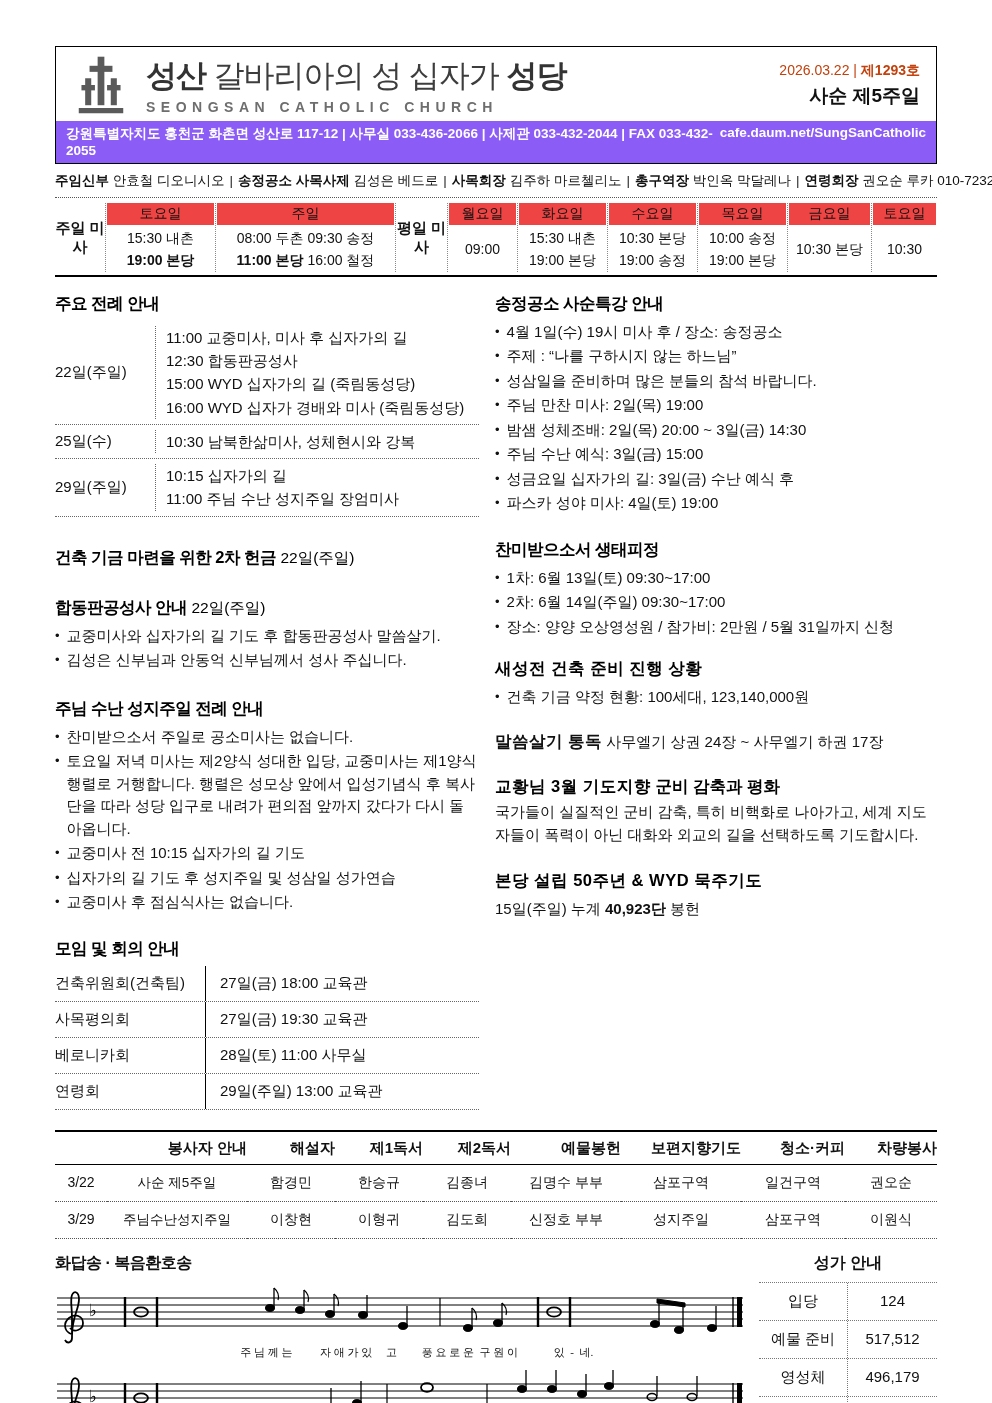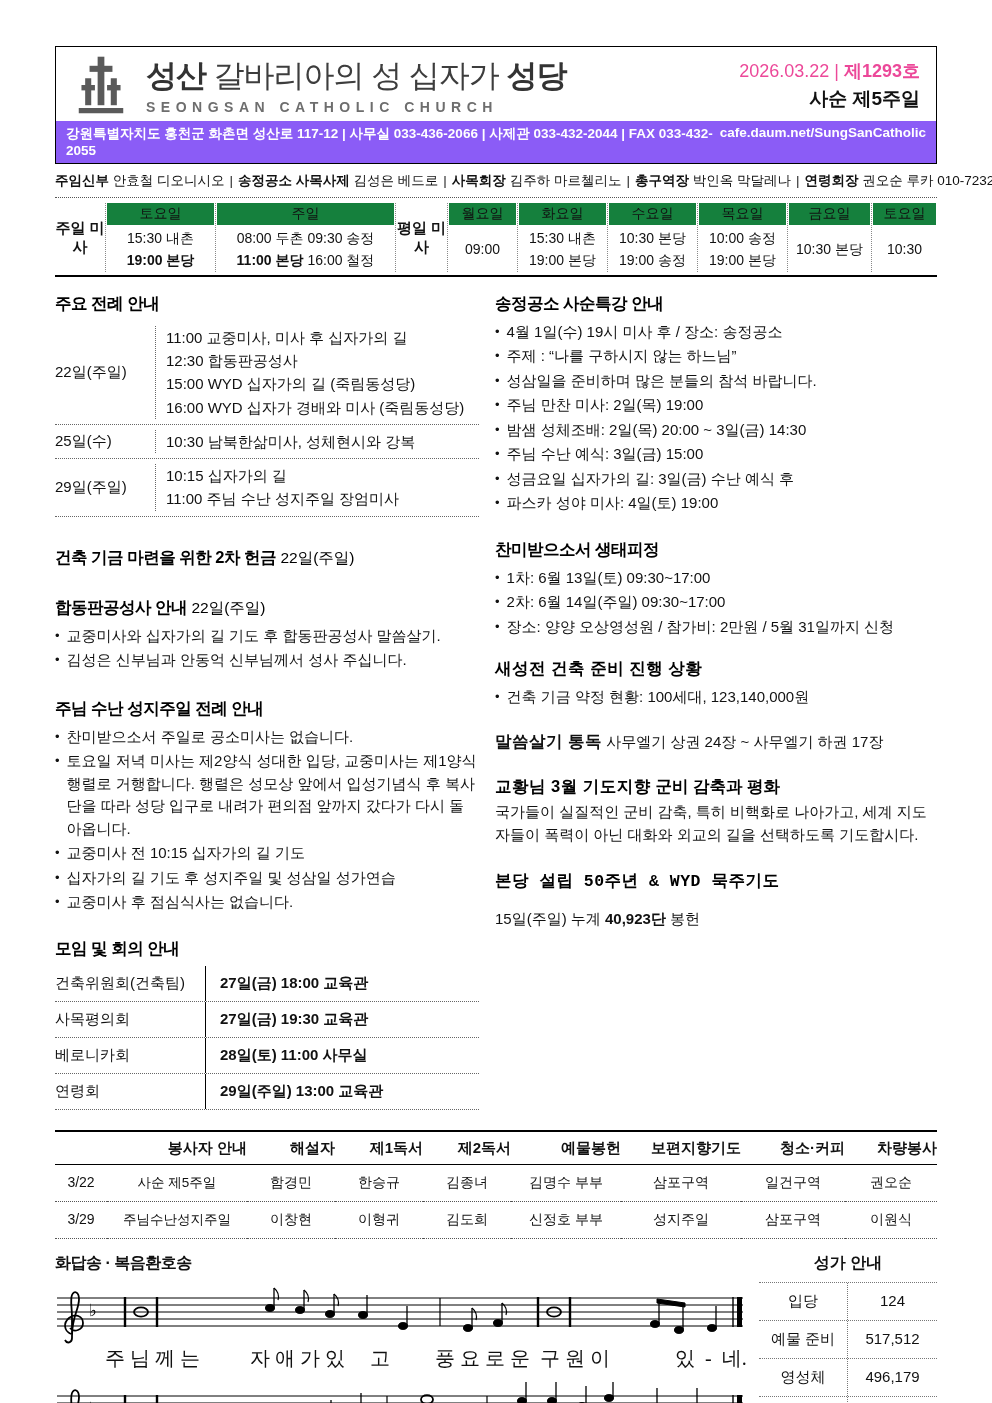--- a/index.html
+++ b/index.html
@@ -13,40 +13,40 @@
 
   
   .header-box { border:1px solid #000; }
   .header-top { display:flex; align-items:center; padding:6px 12px 4px 14px; height:74px; }
   .logo { width:62px; height:62px; flex:0 0 62px; }
   .title-wrap { margin-left:14px; }
   .title-kr { font-size:31px; color:#3d3d3d; letter-spacing:-1px; white-space:nowrap; }
   .title-kr .b { font-weight:800; color:#333; }
   .title-en { font-size:14px; letter-spacing:5.5px; color:#6e6e6e; font-weight:600; margin-top:2px; }
   .issue-wrap { margin-left:auto; text-align:right; padding-right:4px; }
-  .issue-line { font-size:18px; color:#ec4899; }
+  .issue-line { font-size:14px; color:#c2410c; }
   .issue-line .b { font-weight:700; }
   .sunday-title { font-size:19px; font-weight:700; margin-top:3px; }
   .purple-bar { background:#8b5cf6; color:#fff; font-weight:700; font-size:13.5px;
     display:flex; justify-content:space-between; padding:4px 10px 5px 10px; }
 
   
   .clergy { text-align:center; font-size:13.5px; margin-top:8px; white-space:nowrap; }
   .clergy .lb { font-weight:700; }
   .clergy .sep { margin:0 5px; color:#222; }
   .dotted-hr { border-top:1.5px dotted #555; margin-top:7px; }
 
   
   .mass { display:grid; grid-template-columns:50px 110px 180px 52px 70px 90px 90px 90px 84px 66px;
     border-bottom:2px solid #000; margin-top:5px; padding-bottom:3px; }
   .mass .lbl { grid-row:1/3; display:flex; align-items:center; justify-content:center;
     font-weight:700; font-size:15px; text-align:center; line-height:1.3; }
   .mass .col { display:flex; flex-direction:column; grid-row:1/3; border-left:1px dotted #888; }
   .mass .lbl.dl { border-left:1px dotted #888; }
-  .mass .hd { background:#15803d; text-align:center; font-size:14px; padding:2px 0; margin:0 1px 2px 1px; }
+  .mass .hd { background:#ef4444; text-align:center; font-size:14px; padding:2px 0; margin:0 1px 2px 1px; }
   .mass .bd { flex:1; display:flex; flex-direction:column; justify-content:center;
     text-align:center; font-size:14px; line-height:1.6; }
   .mass .bd .b { font-weight:700; }
 
   
   .columns { display:flex; gap:16px; margin-top:10px; }
   .col-left { width:424px; flex:0 0 424px; }
   .col-right { flex:1; }
 
   h3.sec { font-size:16.5px; font-weight:700; color:#000; margin:20px 0 6px 0; letter-spacing:-0.5px; }
@@ -60,42 +60,42 @@
   .para { line-height:1.55; font-size:15px; }
 
   
   .ltable { margin-top:2px; }
   .lrow { display:flex; border-bottom:1.5px dotted #666; padding:5px 0; }
   .ldate { width:100px; flex:0 0 100px; display:flex; align-items:center; font-size:15px; }
   .lcontent { flex:1; border-left:1.5px dotted #666; padding-left:10px; font-size:15px; line-height:1.55; }
   .mtable { margin-top:2px; }
   .mrow { display:flex; border-bottom:1.5px dotted #666; }
   .mname { width:150px; flex:0 0 150px; padding:8px 0; font-size:15px; }
-  .minfo { flex:1; border-left:1.5px solid #000; padding:8px 0 8px 14px; font-size:15px;font-weight:bold; }
+  .minfo { flex:1; border-left:1.5px solid #000; padding:8px 0 8px 14px; font-size:15px; }
 
   .gap-new-church { margin-top:128px; }
   .inline-sec { margin:20px 0 6px 0; font-size:15px; line-height:1.5; }
   .inline-sec .ttl { font-weight:700; font-size:16.5px; letter-spacing:0.5px; }
   .anniv-line { font-size:15px; line-height:1.5; }
   .anniv-line .b { font-weight:700; }
 
   
   .vol { margin-top:20px; border-top:2px solid #000; }
   .vgrid { display:grid; grid-template-columns:52px 140px 88px 88px 88px 110px 120px 104px 92px; }
   .vh { font-weight:700; text-align:right; font-size:15px; padding:7px 0 6px 0; border-bottom:1.5px solid #000; }
   .vh.span2 { grid-column:1/3; }
   .vc { text-align:center; font-size:14px; padding:9px 0; border-bottom:1.5px dotted #555; }
   .vc.feast { font-size:13.5px; }
 
   
   .bottom { display:flex; margin-top:14px; }
   .music { width:696px; flex:0 0 696px; }
   .music-title { font-size:16px; font-weight:700; letter-spacing:-0.5px; }
   .staff-block { margin-top:10px; }
-  .lyrics { white-space:pre; font-size:20px; font-family:"Liberation Serif","DejaVu Serif",serif; margin:-4px 0 6px 0; }
+  .lyrics { white-space:pre; font-size:11px; font-family:"Liberation Serif","DejaVu Serif",serif; margin:-4px 0 6px 0;text-align:center; }
   .hymns { margin-left:auto; width:178px; }
   .hymns-title { text-align:center; font-weight:700; font-size:16px; margin-bottom:8px; }
   .htable { border-top:1.5px dotted #777; }
   .hrow { display:flex; align-items:stretch; border-bottom:1.5px dotted #777; }
   .hlabel { width:50%; text-align:center; padding:9px 0; font-size:15px; border-right:1.5px dotted #777; }
   .hvalue { width:50%; text-align:center; padding:9px 0; font-size:15px; }
 </style>
 </head>
 <body>
 
@@ -344,21 +344,21 @@
             <span class="blt">•</span>
             <span>건축 기금 약정 현황: 100세대, 123,140,000원</span>
           </li>
       </ul>
 
       <div class="inline-sec"><span class="ttl">말씀살기 통독</span><span> 사무엘기 상권 24장 ~ 사무엘기 하권 17장</span></div>
 
       <h3 class="sec decor" style="margin-top:22px; margin-bottom:2px;"><span>교황님 3월 기도지향</span><span style="letter-spacing:0;"> 군비 감축과 평화</span></h3>
       <div class="para">국가들이 실질적인 군비 감축, 특히 비핵화로 나아가고, 세계 지도자들이 폭력이 아닌 대화와 외교의 길을 선택하도록 기도합시다.</div>
 
-      <h3 class="sec decor" style="margin-top:24px; margin-bottom:16px;font-family:Liberation Mono, monospace;">본당 설립 50주년 &amp; WYD 묵주기도</h3>
+      <h3 class="sec decor" style="margin-top:24px; margin-bottom:6px;">본당 설립 50주년 &amp; WYD 묵주기도</h3>
       <div class="anniv-line"><span>15일(주일) 누계 </span><span class="b">40,923단</span><span> 봉헌</span></div>
     </div>
   </div>
 
   <div class="vol">
     <div class="vgrid">
       <div class="vh span2">봉사자 안내</div>
       <div class="vh">해설자</div>
       <div class="vh">제1독서</div>
       <div class="vh">제2독서</div>

